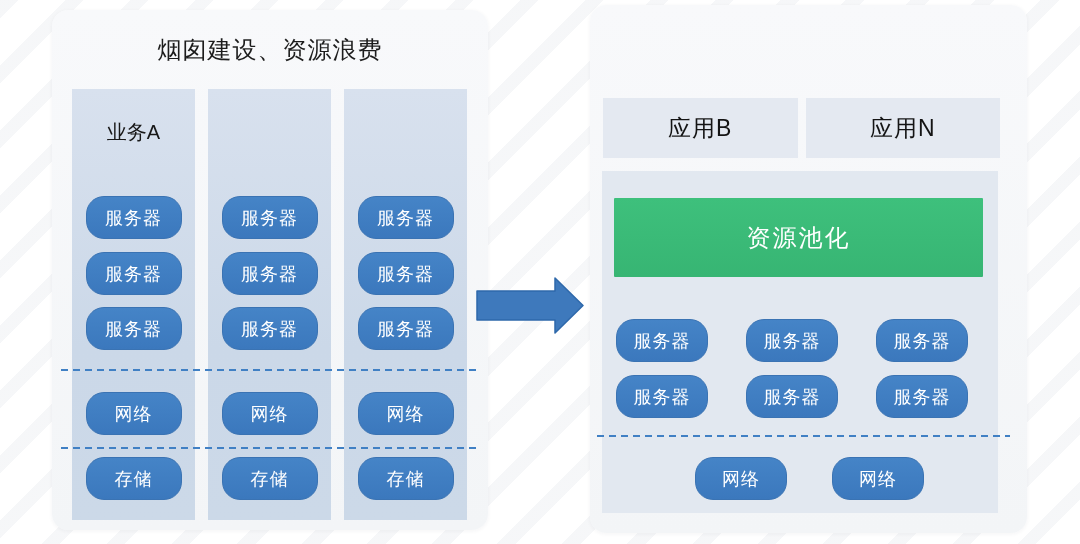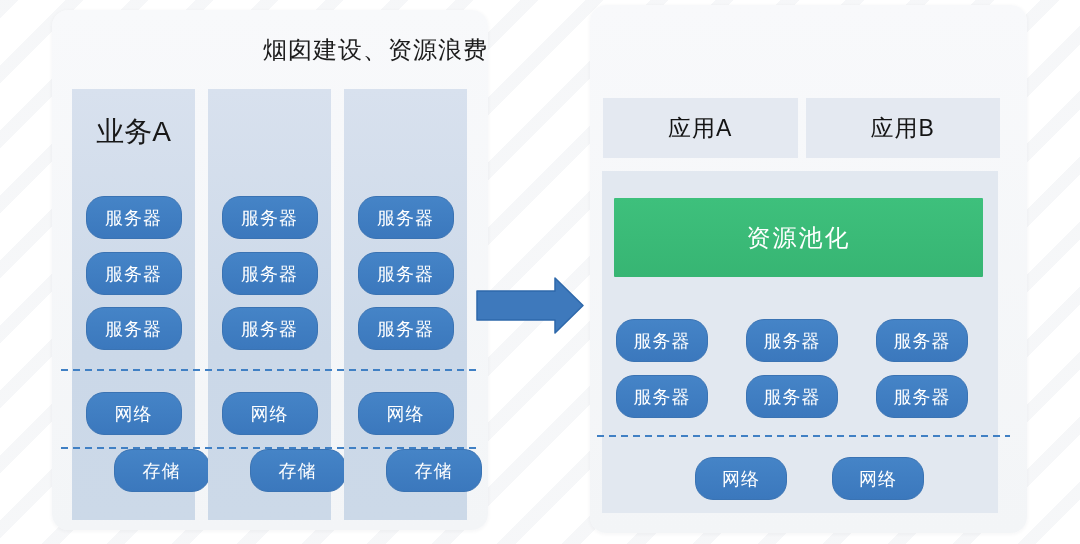--- a/index.html
+++ b/index.html
@@ -16,47 +16,47 @@
     position:absolute;
     background:linear-gradient(180deg,#f8f9fb 0%,#f3f5f7 100%);
     border-radius:16px;
     box-shadow:0 1px 4px rgba(30,40,60,0.05);
   }
   #left-card  { left:52px;  top:10px; width:436px; height:520px; }
   #right-card { left:590px; top:5px;  width:437px; height:528px; }
 
   .panel-title {
     position:absolute; top:24px; left:0; width:100%;
-    text-align:right; font-size:24px; line-height:32px;
+    text-align:center; font-size:24px; line-height:32px;
     color:#1c1c1c; letter-spacing:1px;
   }
 
   
   .cols-wrap {
     position:absolute; left:20px; top:79px; width:395px; height:431px;
     display:flex; gap:13px;
   }
   .biz-col {
     flex:1; position:relative;
     background:linear-gradient(180deg,#d8e1ee 0%,#cbd8e8 60%,#ccd9e8 100%);
   }
   .col-label {
     position:absolute; top:28px; left:0; width:100%;
-    text-align:center; font-size:28px; line-height:30px; color:#181818;
+    text-align:center; font-size:20px; line-height:30px; color:#181818;
   }
   .blue-btn {
     background:linear-gradient(180deg,#4584c7 0%,#3b78bd 100%);
     border:1px solid #3a73b3; border-radius:18px;
     color:#ffffff; font-size:18px; letter-spacing:1px;
     display:flex; align-items:center; justify-content:center;
   }
   .col-btn { position:absolute; left:50%; transform:translateX(-50%);
              width:96px; height:43px; }
   .pos-s1 { top:107px; } .pos-s2 { top:163px; } .pos-s3 { top:218px; }
-  .pos-net { top:303px; } .pos-sto { top:360px;margin-left:28px; }
+  .pos-net { top:303px; } .pos-sto { top:368px; }
 
   .dash-line {
     position:absolute; height:2px;
     background:repeating-linear-gradient(90deg,
       #4080c4 0px,#4080c4 7px, rgba(0,0,0,0) 7px, rgba(0,0,0,0) 12px);
   }
   .dash-l1 { left:9px; top:359px; width:419px; }
   .dash-l2 { left:9px; top:437px; width:419px; }
 
   
@@ -132,22 +132,22 @@
 
 <div id="arrow-wrap">
   <svg width="120" height="68" viewBox="0 0 120 68">
     <polygon points="7,19 85,19 85,6 113,33.5 85,61 85,48 7,48" fill="#3e79bc" stroke="#2e68aa" stroke-width="1.5" stroke-linejoin="round"></polygon>
   </svg>
 </div>
 
 <div class="card" id="right-card">
 
   <div class="apps-row">
-    <div class="app-box">应用A</div>
     <div class="app-box">应用B</div>
+    <div class="app-box">应用N</div>
   </div>
 
   <div class="pool-container">
     <div class="pool-green">资源池化</div>
 
     <div class="srv-row srv-row1">
       <div class="blue-btn grid-btn">服务器</div>
       <div class="blue-btn grid-btn">服务器</div>
       <div class="blue-btn grid-btn">服务器</div>
     </div>

